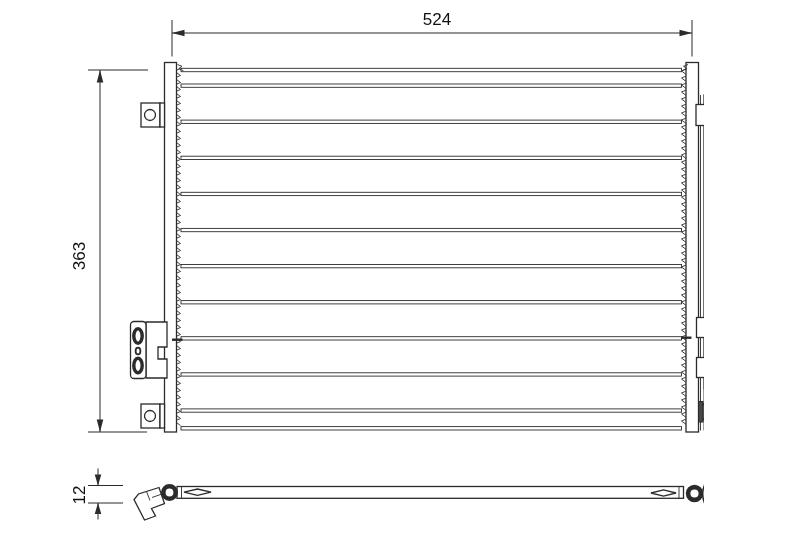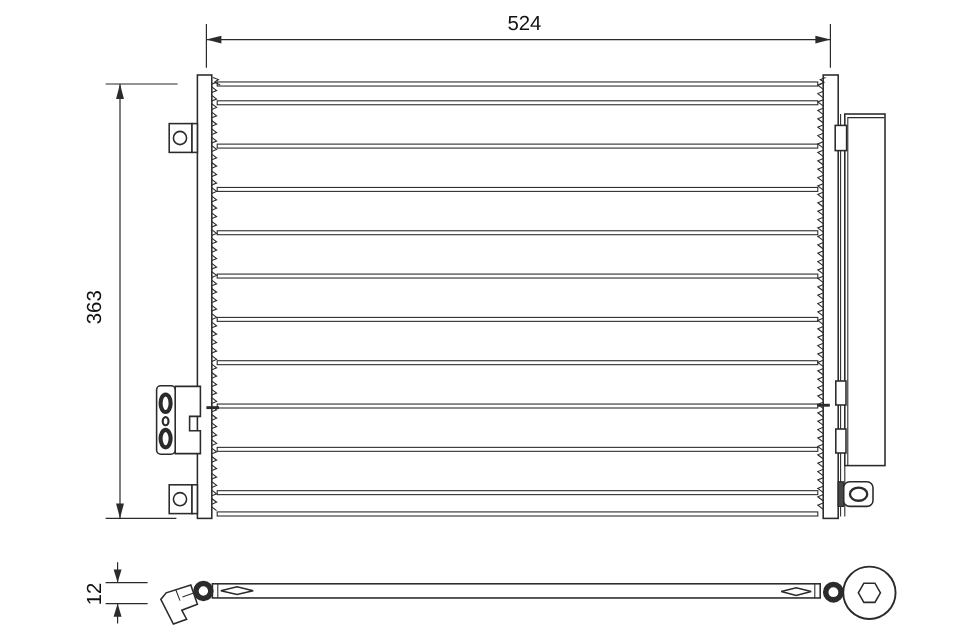--- a/index.html
+++ b/index.html
@@ -1,21 +1,21 @@
 <!DOCTYPE html>
 <html style="--line: #2b2b2b; --text: #111111; --bg: #ffffff;"><head>
 <meta charset="utf-8">
 <style>
   :root{
     --line:#2b2b2b;
     --text:#111111;
     --bg:#ffffff;
   }
   html,body{margin:0;padding:0;background:var(--bg);}
-  .stage{position:relative;width:800px;height:533px;background:var(--bg);overflow:hidden;
+  .stage{position:relative;width:704px;height:533px;background:var(--bg);overflow:hidden;
          font-family:"Liberation Sans",sans-serif;}
   svg{display:block;}
   .ln{stroke:var(--line);fill:none;stroke-width:1.3;}
   .thin{stroke-width:.9;}
   .shape{stroke:var(--line);fill:#fff;stroke-width:1.3;}
   .tube{stroke:var(--line);fill:#fff;stroke-width:.9;}
   .dim{stroke:var(--line);fill:none;stroke-width:1;}
   .arr{fill:var(--line);stroke:none;}
   .dimtext{font-family:"Liberation Sans",sans-serif;font-size:17px;fill:var(--text);}
   .ring{stroke:var(--line);fill:#fff;}

